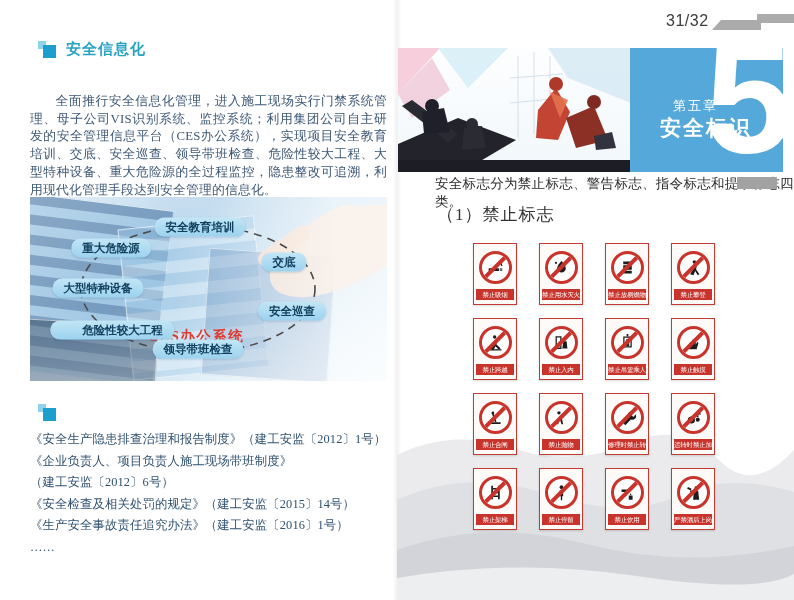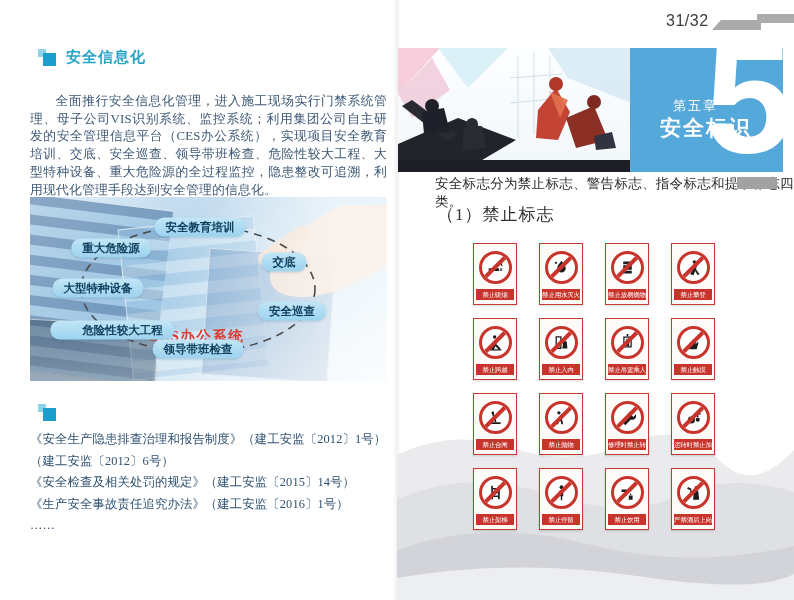--- a/index.html
+++ b/index.html
@@ -3,21 +3,21 @@
 <meta charset="utf-8">
 <style>
   html,body{margin:0;padding:0;background:#ffffff;}
   .canvas{position:relative;width:794px;height:600px;background:#fff;overflow:hidden;
           font-family:"Liberation Serif","DejaVu Serif",serif;color:#333;}
   
   .page-divider{position:absolute;left:393px;top:0;width:8px;height:600px;
     background:linear-gradient(90deg,rgba(0,0,0,0) 0%,rgba(0,0,0,.06) 50%,rgba(0,0,0,0) 100%);}
   
   .section-header{position:absolute;display:flex;align-items:center;gap:9px;}
-  .sec1{left:38px;top:48px;} .sec2{left:38px;top:404px;}
+  .sec1{left:38px;top:40px;} .sec2{left:38px;top:404px;}
   .bullet{position:relative;width:19px;height:17px;flex:0 0 auto;}
   .bullet .sq-big{position:absolute;left:5px;top:4px;width:13px;height:13px;background:#1d9fcd;}
   .bullet .sq-small{position:absolute;left:0;top:0;width:8px;height:8px;background:#8fd3ea;}
   .section-title{font-family:"Liberation Sans","DejaVu Sans",sans-serif;font-weight:bold;
     font-size:15px;color:#27a3c6;letter-spacing:1px;}
   
   .body-par{position:absolute;left:30px;top:80px;width:357px;font-size:12.8px;line-height:17.8px;
     color:#3d5875;text-align:justify;text-indent:2em;letter-spacing:.2px;}
   
   .diagram{position:absolute;left:30px;top:197px;width:357px;height:184px;overflow:hidden;}
@@ -119,20 +119,21 @@
 
     <div class="section-header sec2">
       <span class="bullet">
         <span class="sq-small"></span>
           <span class="sq-big"></span>
       </span>
     </div>
 
     <div class="books">
         <div class="book-line">《安全生产隐患排查治理和报告制度》（建工安监〔2012〕1号）</div>
+        <div class="book-line">《企业负责人、项目负责人施工现场带班制度》</div>
         <div class="book-line">（建工安监〔2012〕6号）</div>
         <div class="book-line">《安全检查及相关处罚的规定》（建工安监〔2015〕14号）</div>
         <div class="book-line">《生产安全事故责任追究办法》（建工安监〔2016〕1号）</div>
         <div class="book-line">……</div>
       </div>
   </div>
 
   <div class="page-divider"></div>
 
   <div>

